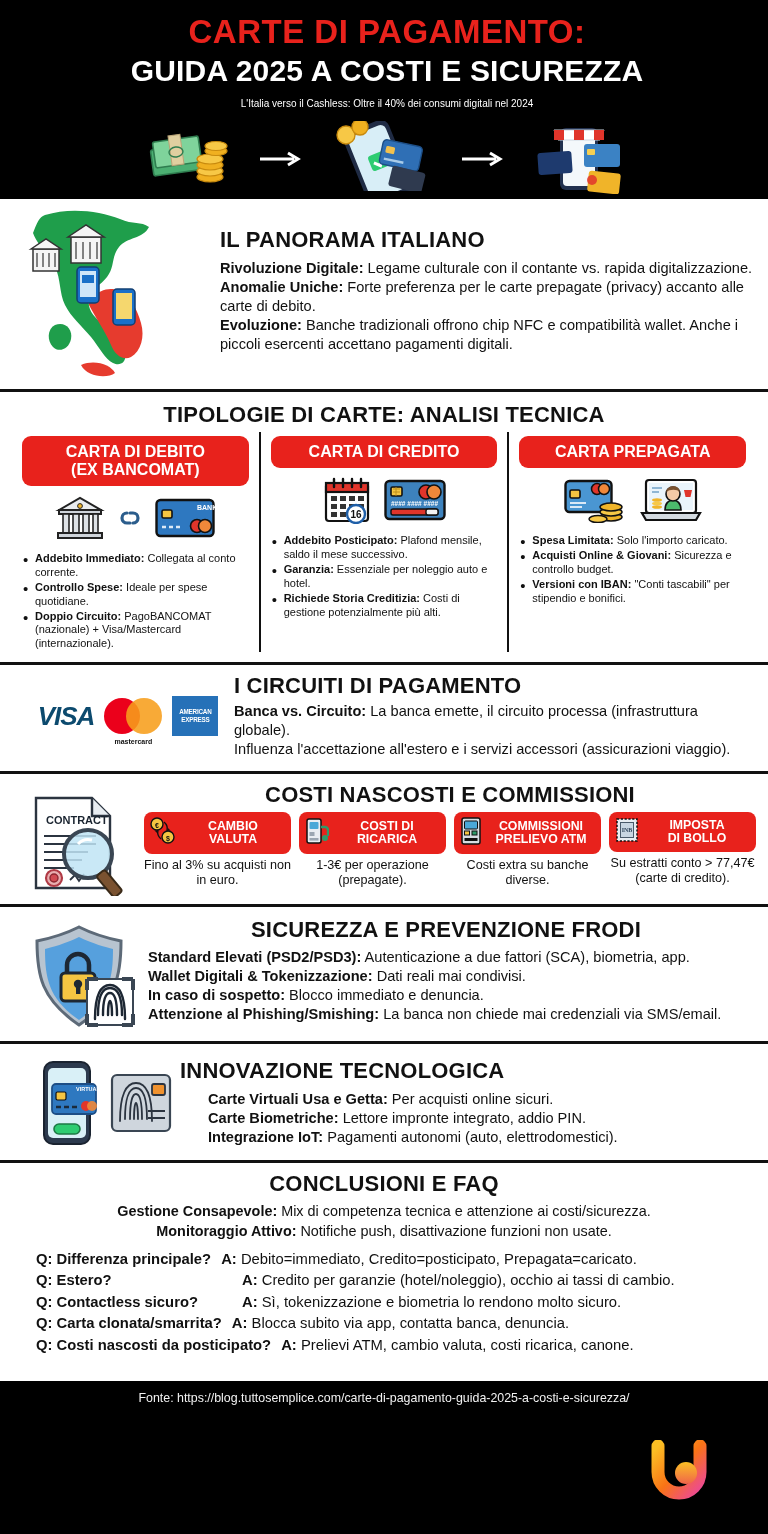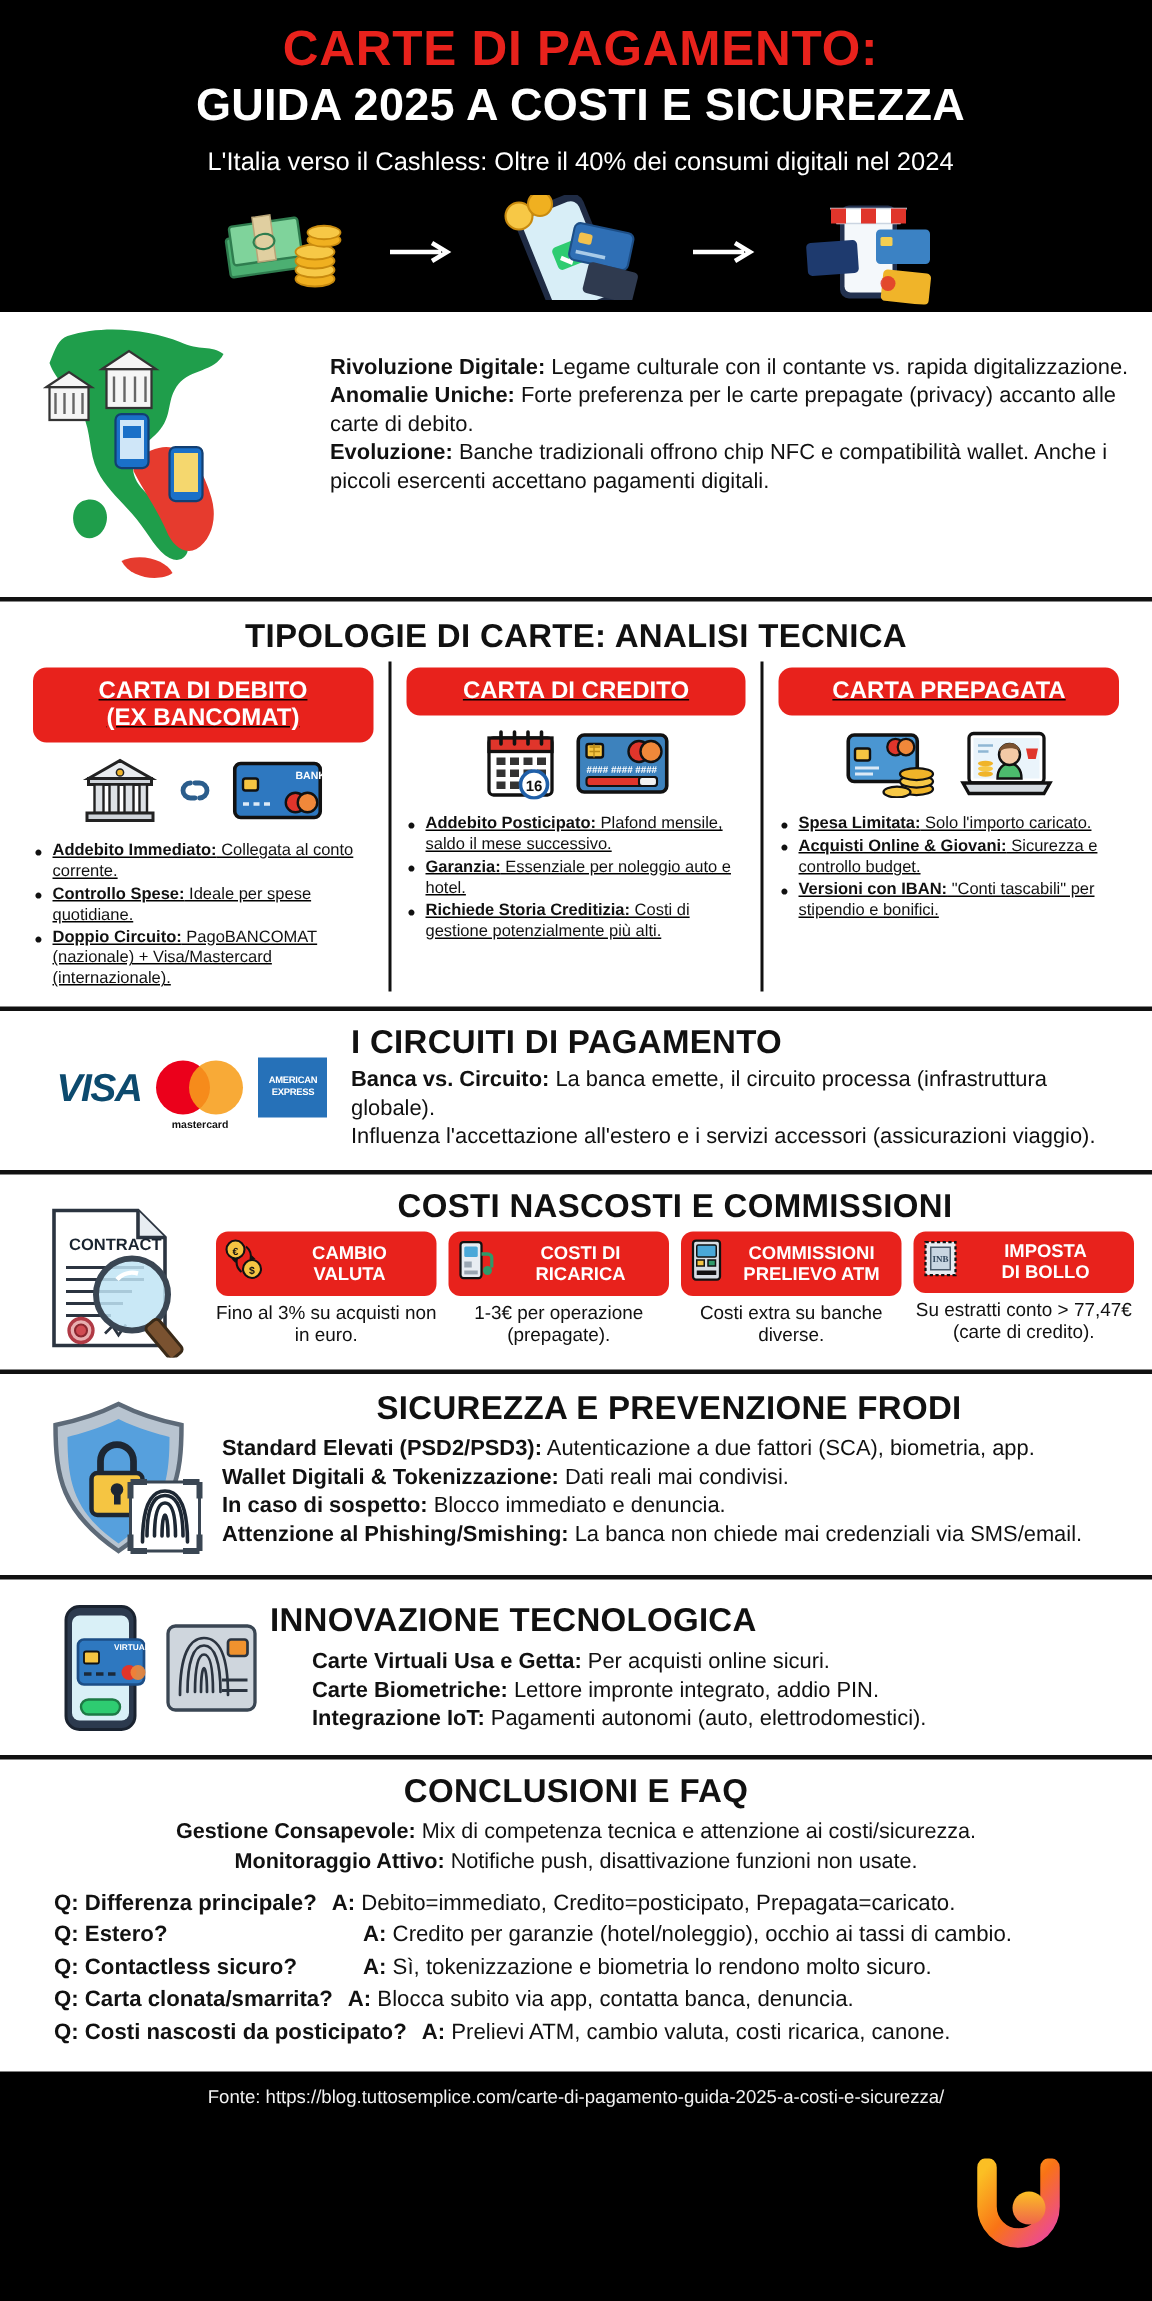--- a/index.html
+++ b/index.html
@@ -33,21 +33,21 @@
   .title-sub {
     color: #ffffff;
     font-size: 30px;
     font-weight: bold;
     letter-spacing: 0.2px;
     line-height: 1.18;
     margin-top: 2px;
   }
   .tagline {
     color: #ffffff;
-    font-size: 17px;
+    font-size: 10px;
     margin-top: 10px;
     font-weight: normal;
   }
   .hero-row {
     height: 82px;
     display: flex;
     align-items: center;
     justify-content: center;
     gap: 26px;
     margin-top: 8px;
@@ -82,21 +82,21 @@
     align-items: flex-start;
     padding: 6px 14px 8px 10px;
     background:#fff;
   }
   .map-col { width: 210px; flex: 0 0 210px; display:flex; align-items:flex-start; justify-content:center; }
   .pano-col { flex: 1; padding-top: 22px; }
   .pano-col .sec-title { text-align: left; margin-bottom: 6px; }
 
   
   .cards-row { display: flex; }
-  .card-col { flex: 1; padding: 0 8px; position: relative; text-decoration: underline; }
+  .card-col { flex: 1; padding: 0 8px; position: relative; }
   .card-col + .card-col { border-left: 2px solid #111; }
   .pill {
     background: #e8221c;
     color: #fff;
     border-radius: 9px;
     text-align: center;
     font-weight: bold;
     font-size: 16px;
     padding: 7px 4px;
     line-height: 1.12;
@@ -290,20 +290,21 @@
         <g>
           <rect x="62" y="62" width="22" height="36" rx="4" fill="#1a70c8" stroke="#123f72" stroke-width="1.5"></rect>
           <rect x="65" y="66" width="16" height="26" fill="#cfe6f8"></rect>
           <rect x="67" y="70" width="12" height="8" fill="#1a70c8"></rect>
           <rect x="98" y="84" width="22" height="36" rx="4" fill="#1a70c8" stroke="#123f72" stroke-width="1.5"></rect>
           <rect x="101" y="88" width="16" height="26" fill="#f5d76e"></rect>
         </g>
       </svg>
     </div>
     <div class="pano-col">
+      <div class="sec-title">IL PANORAMA ITALIANO</div>
       <div class="body-line">
         <b>Rivoluzione Digitale:</b><span> Legame culturale con il contante vs. rapida digitalizzazione.</span>
       </div>
       <div class="body-line">
         <b>Anomalie Uniche:</b><span> Forte preferenza per le carte prepagate (privacy) accanto alle carte di debito.</span>
       </div>
       <div class="body-line">
         <b>Evoluzione:</b><span> Banche tradizionali offrono chip NFC e compatibilità wallet. Anche i piccoli esercenti accettano pagamenti digitali.</span>
       </div>
     </div>

